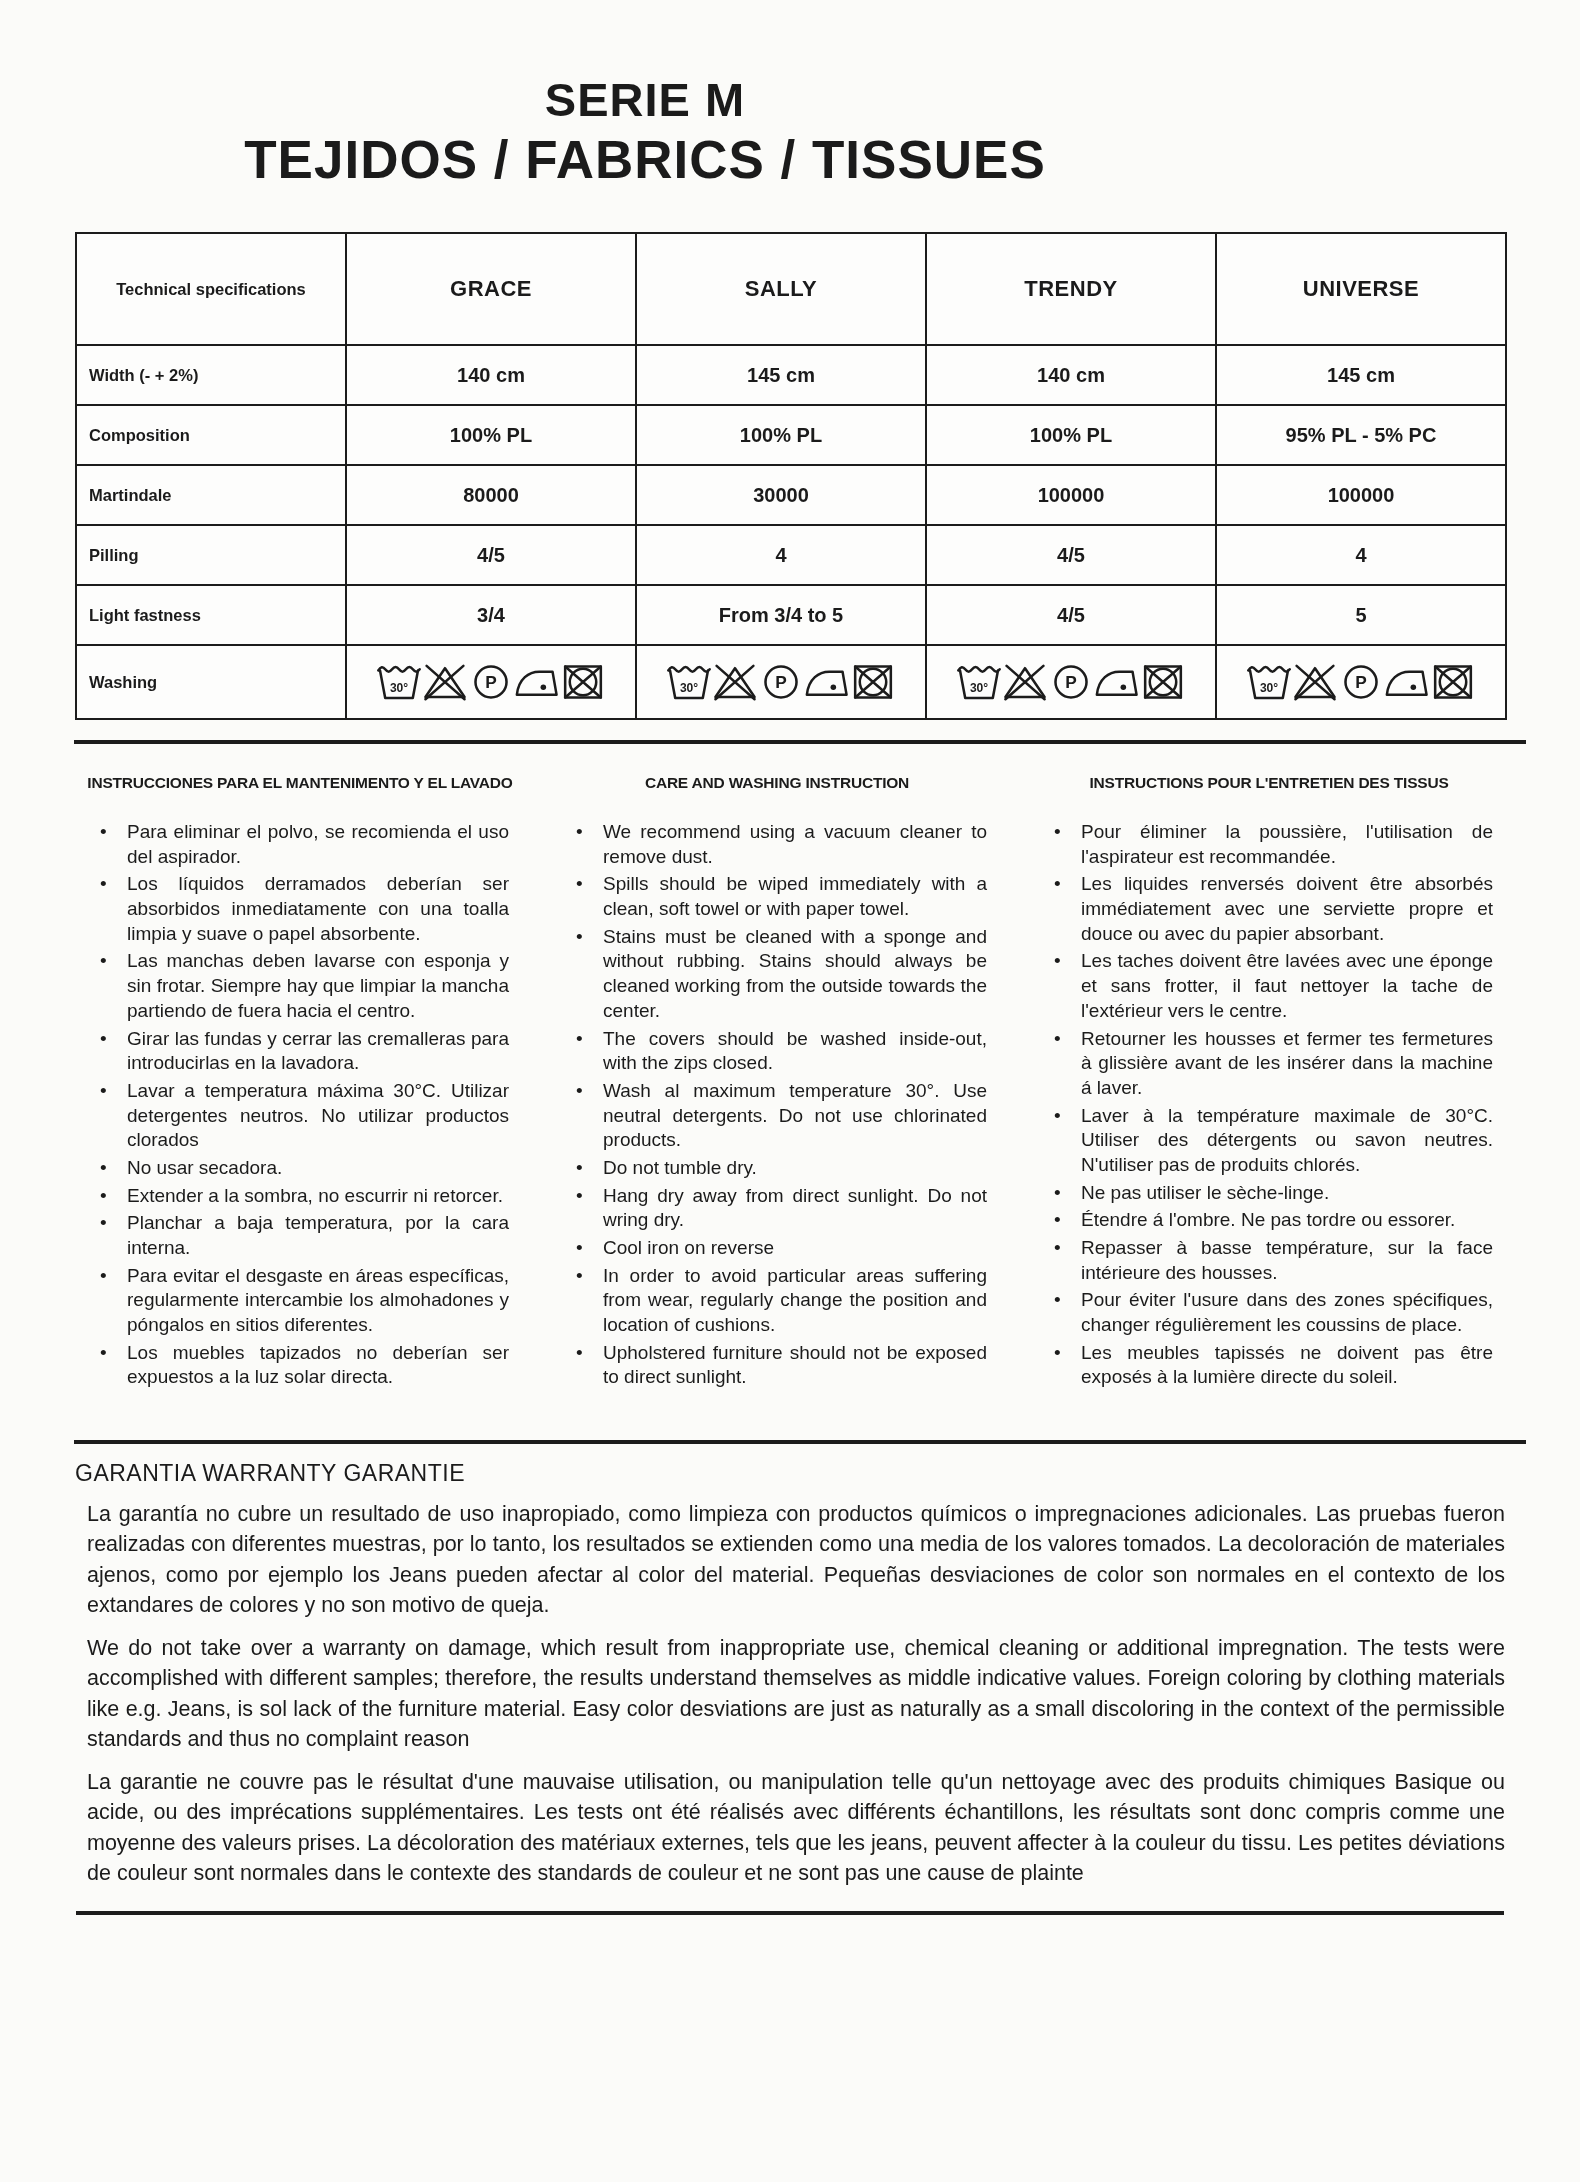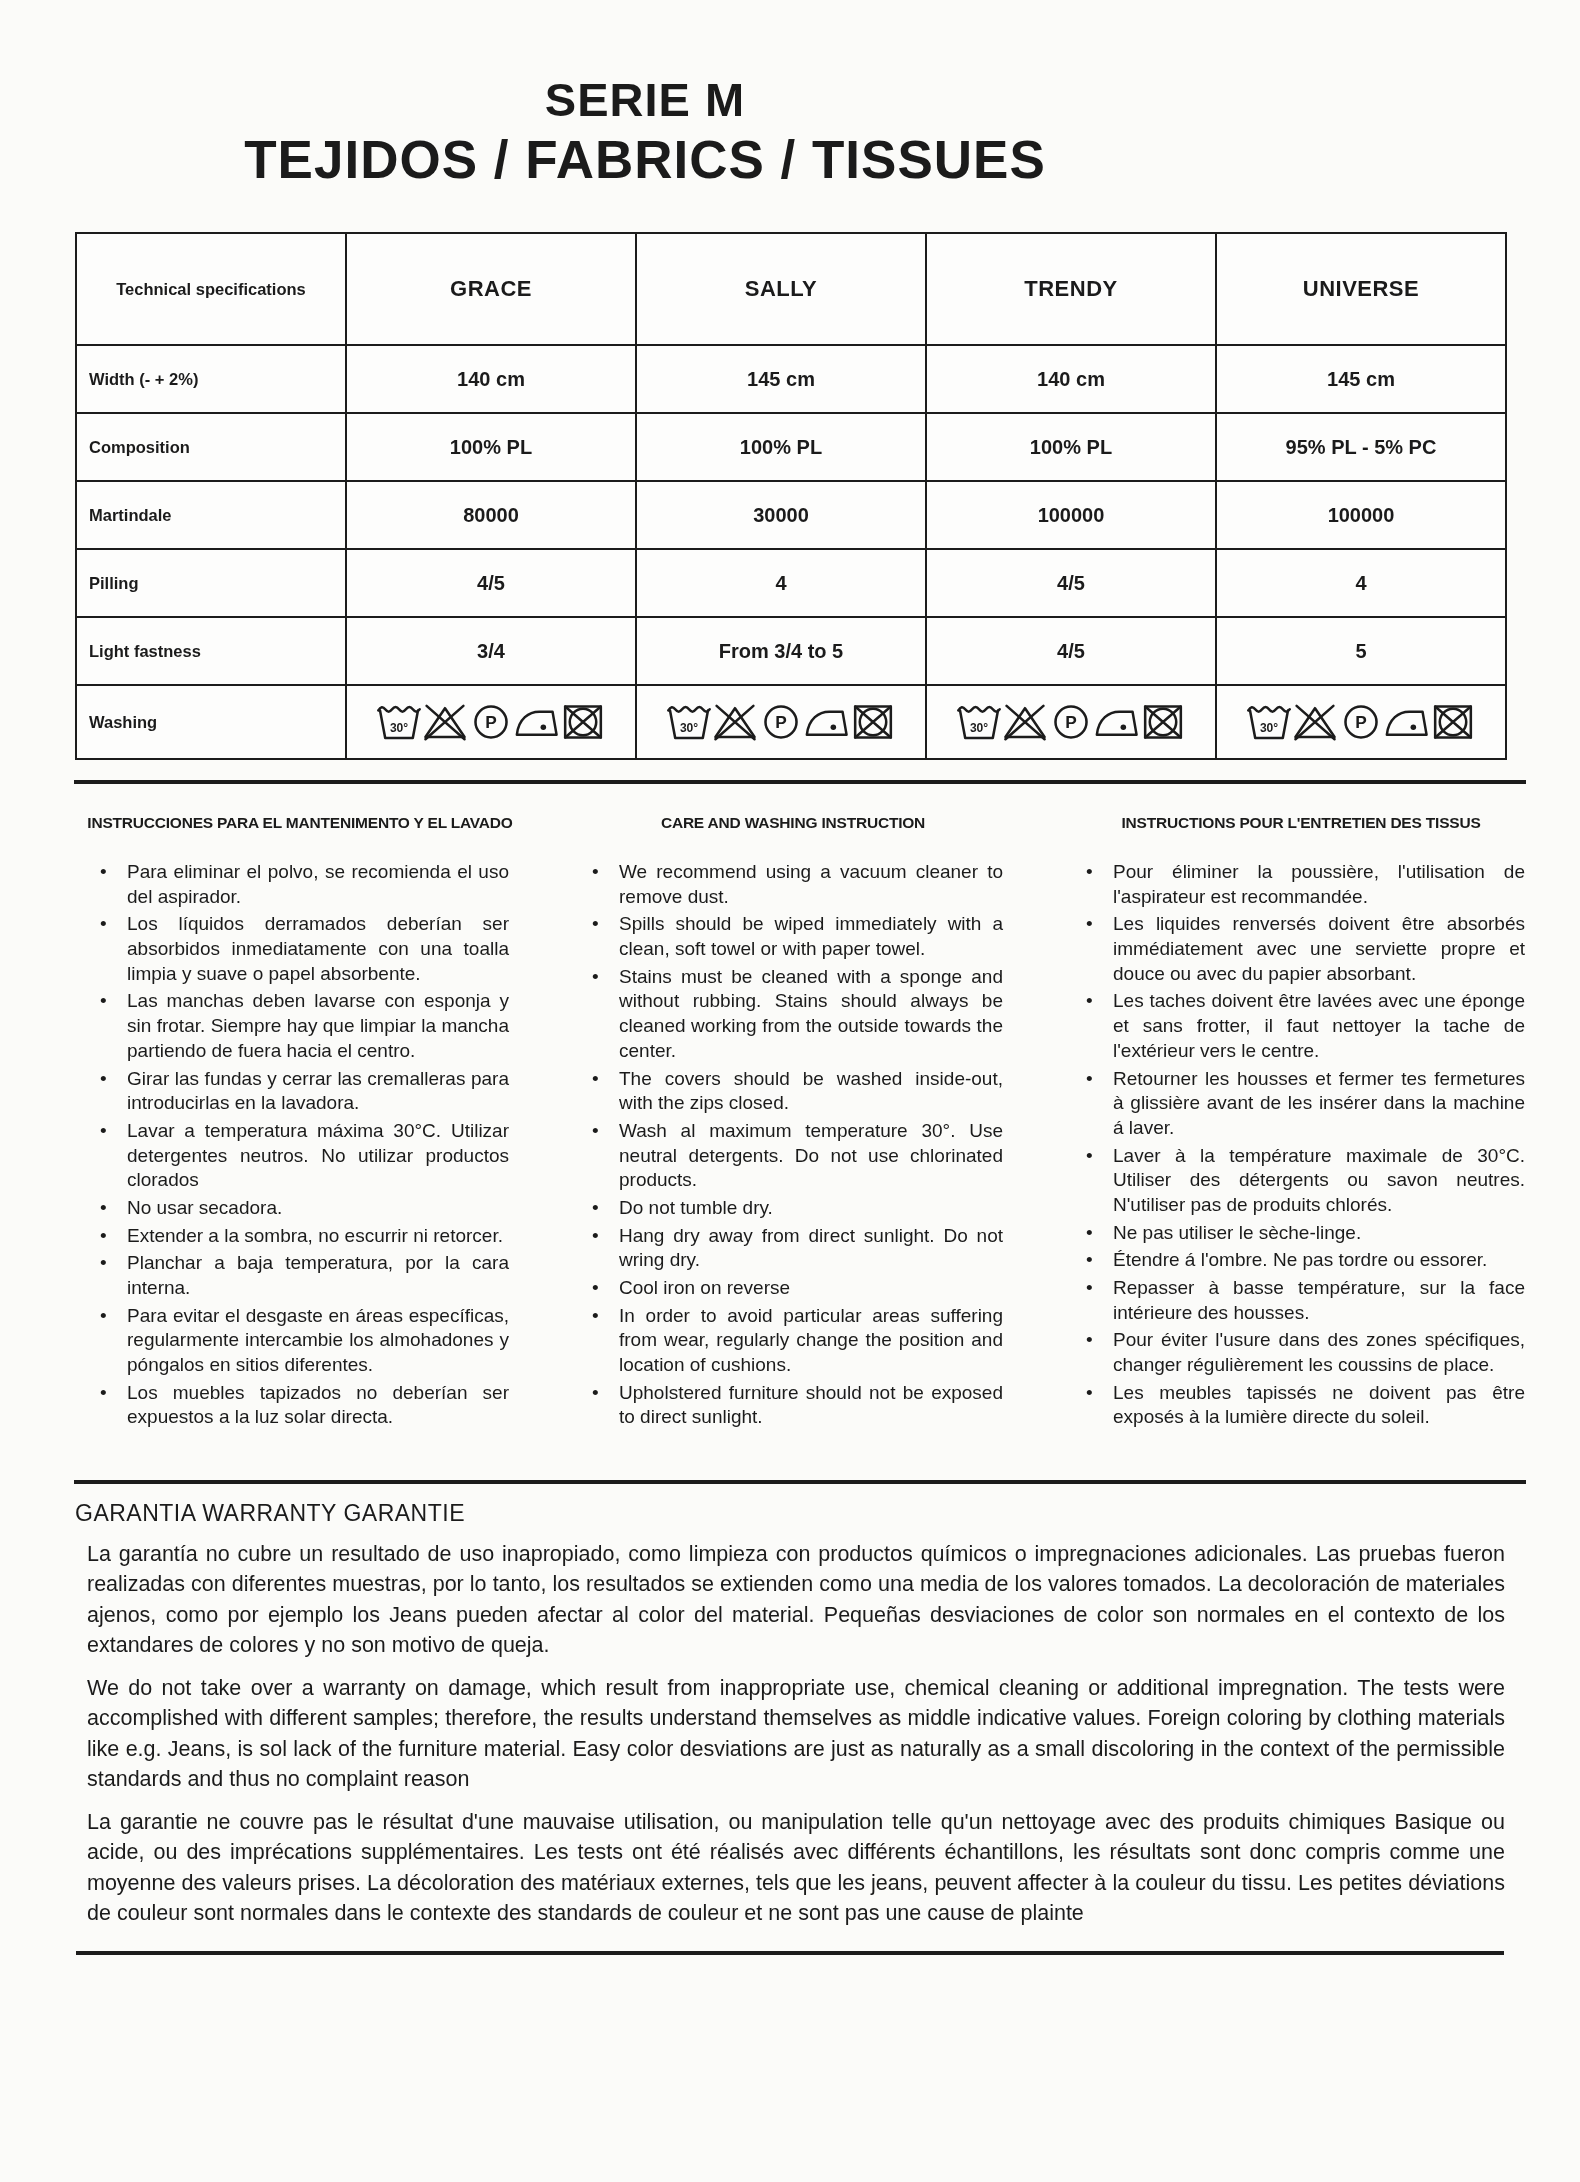--- a/index.html
+++ b/index.html
@@ -32,41 +32,41 @@
   table.spec th, table.spec td{
     border:2.5px solid #1c1c1c;
     text-align:center;
     vertical-align:middle;
     background:#fdfdfc;
   }
   table.spec col.c0{width:270px;}
   table.spec col.cn{width:290px;}
   table.spec thead th{height:108px;font-size:22px;font-weight:800;letter-spacing:.5px;}
   table.spec thead th.first{font-size:16.5px;text-align:center;font-weight:800;letter-spacing:0;}
-  table.spec tbody tr{height:68px;}
+  table.spec tbody tr{height:60px;}
   table.spec tbody tr.washing-row{height:74px;}
   table.spec td.row-label{
     text-align:left;padding-left:12px;font-size:16.5px;font-weight:800;
   }
   table.spec td.val{font-size:20px;font-weight:800;}
   .icon-strip{display:flex;justify-content:center;align-items:center;}
   .icon-strip .care-icon{display:inline-block;width:46px;height:40px;}
   .icon-strip svg{width:46px;height:40px;display:block;}
 
   
   .rule{border:none;background:#1c1c1c;height:4px;}
   .rule-top{width:1452px;margin:20px 0 0 74px;}
   .rule-mid{width:1452px;margin:34px 0 0 74px;height:3.5px;}
   .rule-bottom{width:1428px;margin:22px 0 0 76px;height:4px;}
 
   
   .cols{
     display:grid;
     grid-template-columns:450px 452px 480px;
-    column-gap:42px;
+    column-gap:26px;
     margin:30px 0 0 75px;
   }
   .col h3{
     margin:0 0 28px 0;
     font-size:15.5px;font-weight:800;letter-spacing:-.2px;
     text-align:center;white-space:nowrap;
   }
   .col ul{list-style:none;margin:16px;padding:0;}
   .col li{
     position:relative;

